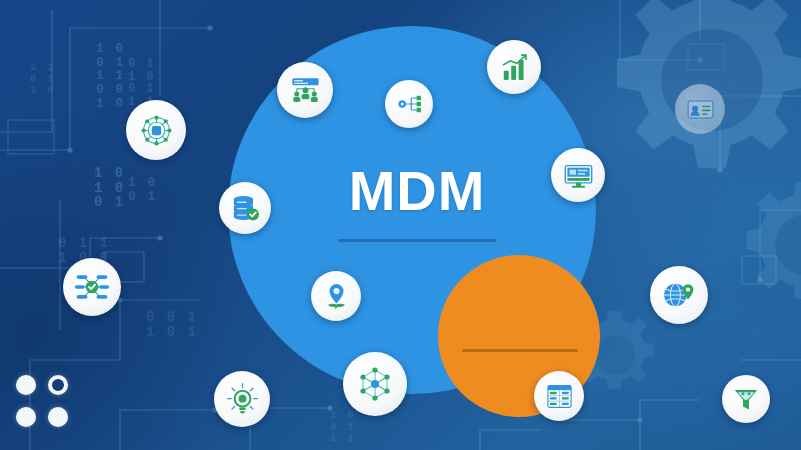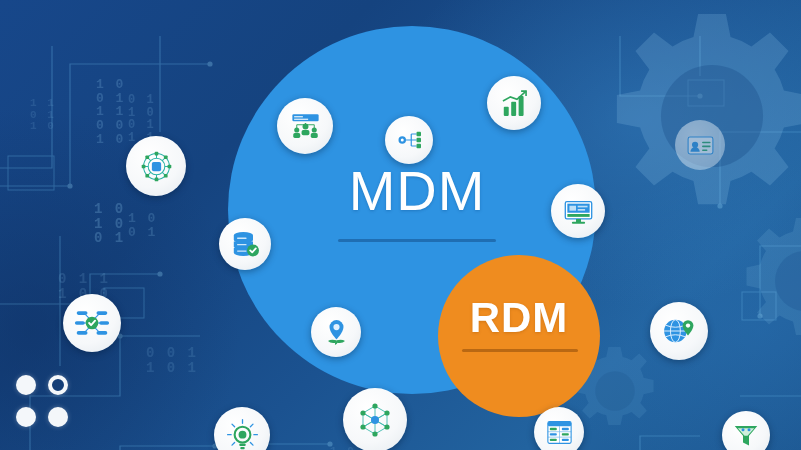--- a/index.html
+++ b/index.html
@@ -10,21 +10,21 @@
     overflow:hidden;
     font-family:"Liberation Sans", sans-serif;
     background:
       radial-gradient(ellipse 420px 300px at 640px 120px, rgba(60,140,205,.38) 0%, rgba(60,140,205,0) 62%),
       radial-gradient(ellipse 340px 260px at 760px 330px, rgba(46,120,190,.30) 0%, rgba(46,120,190,0) 64%),
       radial-gradient(ellipse 300px 320px at 30px 330px, rgba(14,48,100,.55) 0%, rgba(14,48,100,0) 70%),
       linear-gradient(135deg,#17478a 0%,#15437f 30%,#1b5290 55%,#22639f 78%,#1d5892 100%);
   }
 
   
-  .bg-layer{position:absolute;inset:0;pointer-events:none;margin-top:36px;}
+  .bg-layer{position:absolute;inset:0;pointer-events:none;}
 
   
   .circuit{opacity:.30;}
   .circuit line,.circuit path,.circuit rect{stroke:#6fc0ee;fill:none;}
   .circuit circle{fill:#8fd3f5;}
 
   
   .binary{
     position:absolute;
     color:#8cc6ec;
@@ -49,21 +49,21 @@
     background:#2e93e2;
     box-shadow:0 0 0 0 rgba(0,0,0,0);
   }
   #mdm-label{
     position:absolute;
     left:332px;top:163px;
     width:170px;
     text-align:center;
     color:#ffffff;
     font-size:56px;
-    font-weight:400;
+    font-weight:700;
     letter-spacing:1px;
     line-height:1;
     text-shadow:0 1px 3px rgba(0,60,120,.30);
   }
   #mdm-rule{
     position:absolute;
     left:338px;top:239px;
     width:158px;height:3px;
     background:rgba(20,80,140,.55);
     border-radius:2px;
@@ -222,21 +222,20 @@
       <div class="binary" style="left: 330px; top: 410px; font-size: 11px; opacity: 0.14;">1 0
 0 1
 1 1</div>
     </div>
 
   <div id="blue-circle"></div>
   <div id="mdm-label">MDM</div>
   <div id="mdm-rule"></div>
 
   <div id="orange-circle"></div>
-  <div id="rdm-label">RDM</div>
   <div id="rdm-rule"></div>
 
   <div class="bg-layer" id="icon-layer">
       <div class="bubble" style="left: 126px; top: 100px; width: 60px; height: 60px;">
         <div style="width: 37px; height: 37px;">
           <svg viewBox="0 0 40 40" width="100%" height="100%">
     <g stroke="#2bb3a6" stroke-width="1.1" fill="none">
       <circle cx="20" cy="20" r="14"></circle>
               <circle cx="20" cy="20" r="9"></circle>
       <line x1="20" y1="6" x2="20" y2="11"></line>

